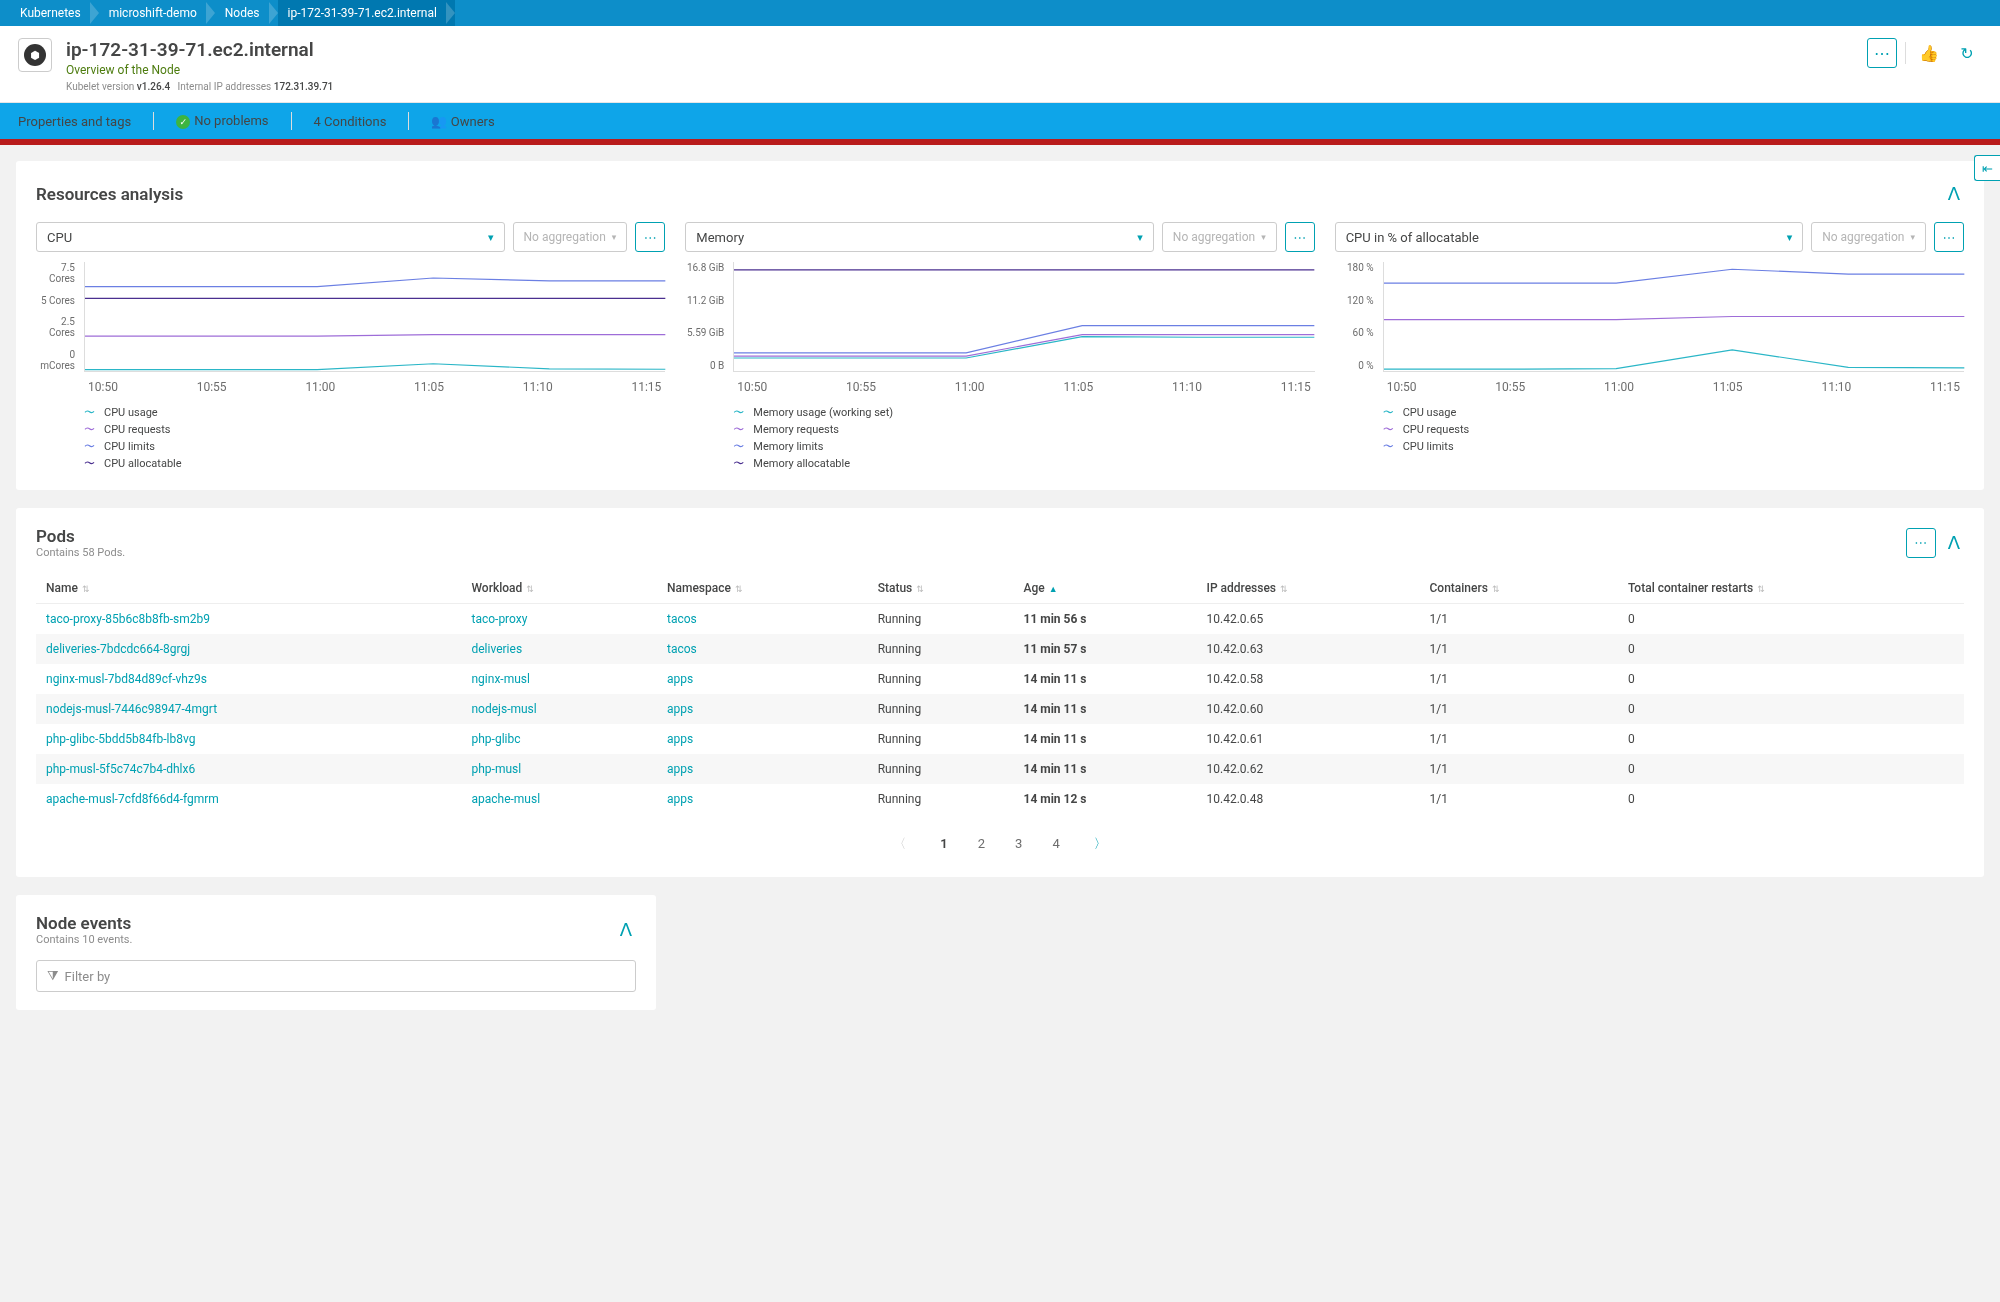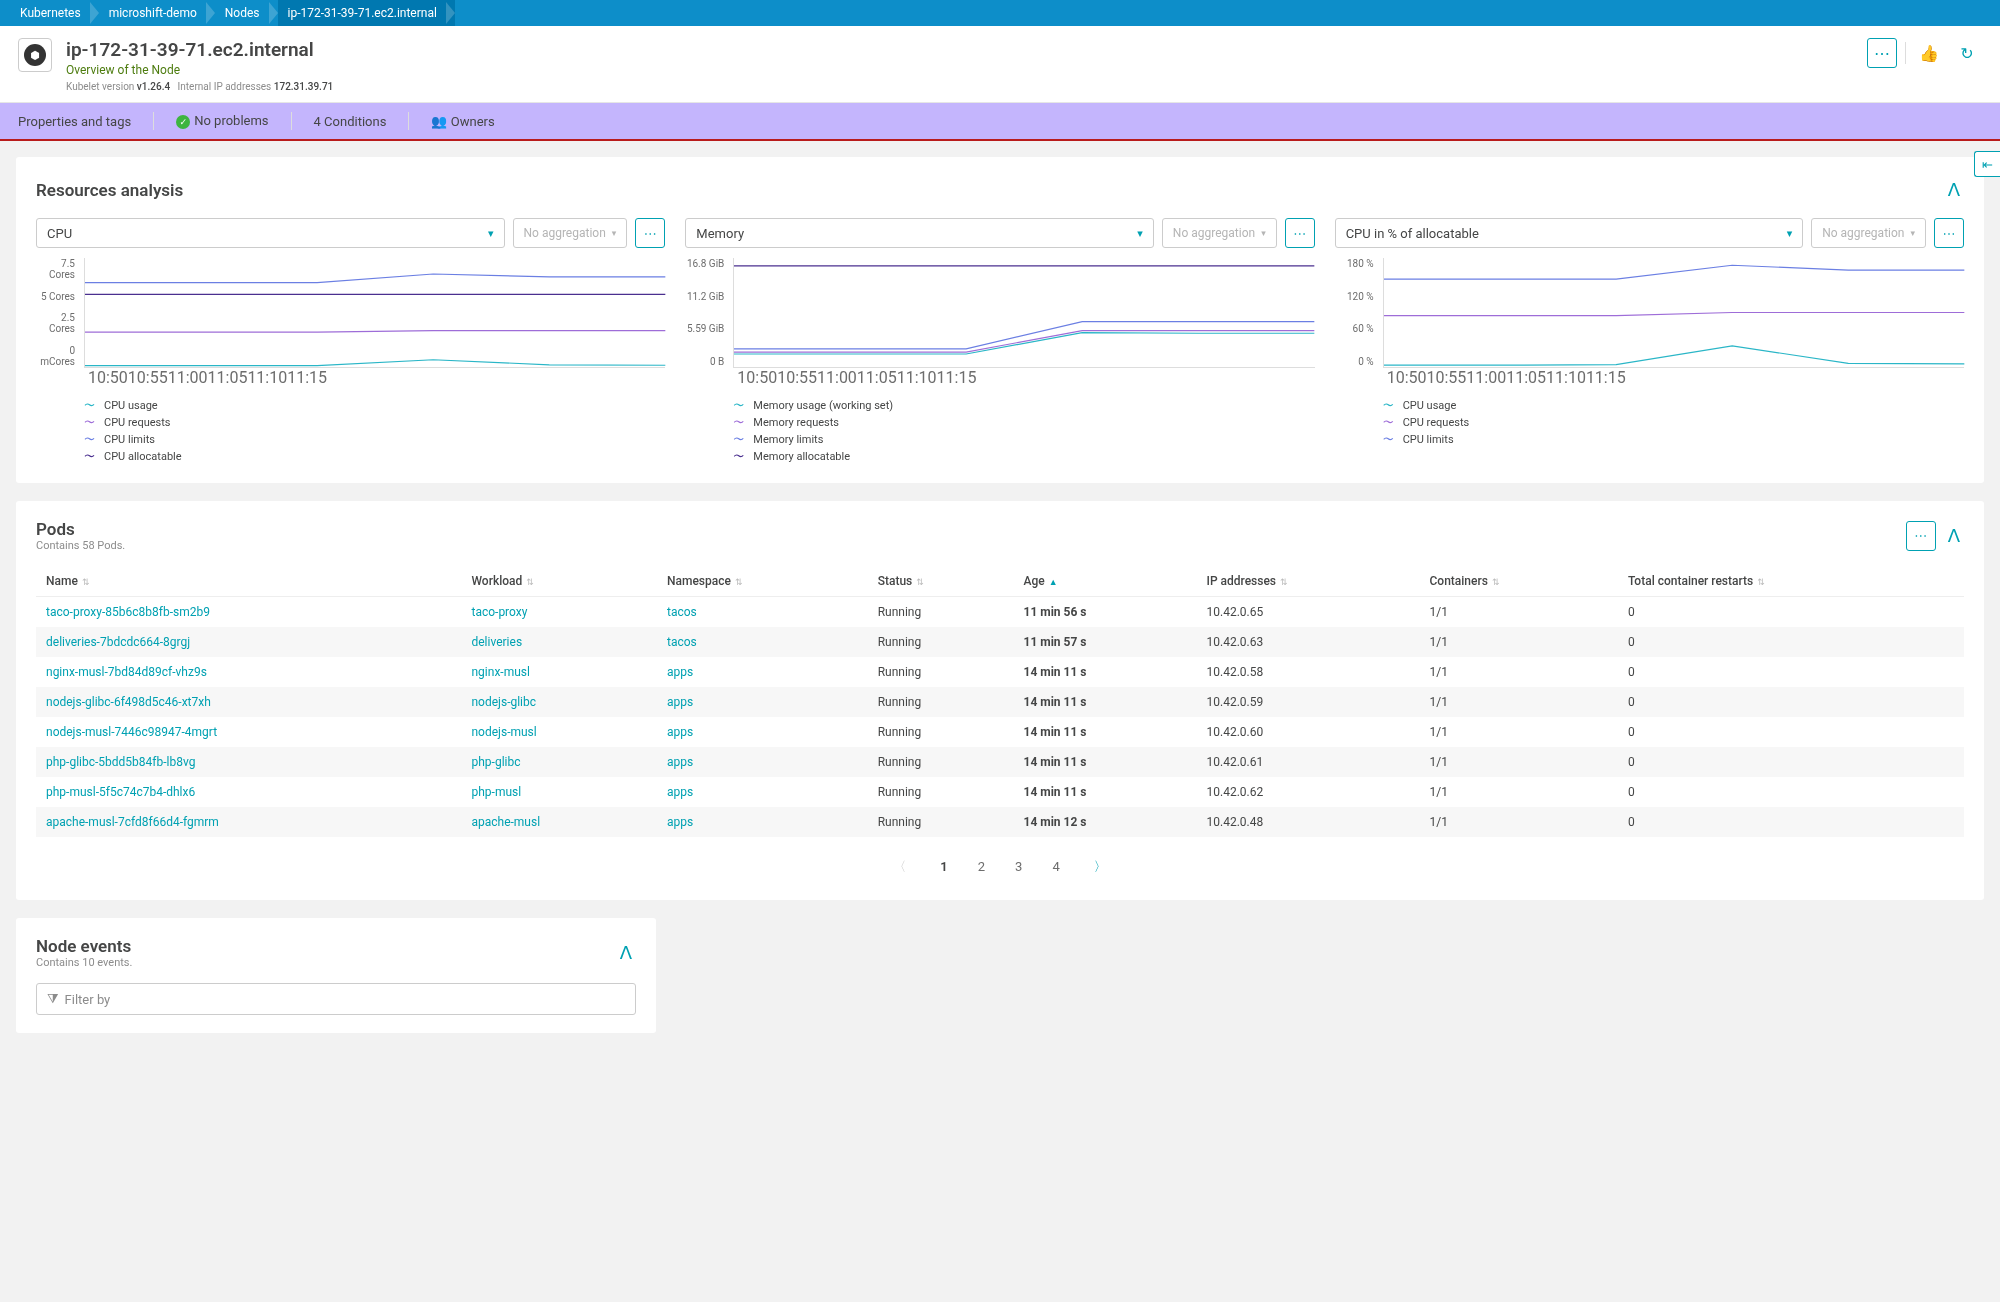--- a/index.html
+++ b/index.html
@@ -17,21 +17,21 @@
 .hex { width: 34px; height: 34px; background: #fff; border: 1px solid #ccc; border-radius: 4px; display: flex; align-items: center; justify-content: center; margin-right: 14px; }
 .hex-inner { width: 22px; height: 22px; border-radius: 50%; background: #333; display:flex; align-items:center; justify-content:center; color:#fff; font-size:11px;}
 .title h1 { font-size: 19px; font-weight: 600; color: #454646; }
 .title .sub { font-size: 12px; color: #4d7c0f; margin-top: 2px; }
 .title .meta { font-size: 10px; color: #8c8c8c; margin-top: 4px; }
 .title .meta b { color: #454646; font-weight: 500; }
 .header-actions { margin-left: auto; display: flex; gap: 8px; align-items: center; }
 .icon-btn { width: 30px; height: 30px; border: 1px solid #00a1b2; border-radius: 3px; display:flex; align-items:center; justify-content:center; color:#00a1b2; cursor:pointer; background:#fff; font-size:16px;}
 .icon-btn.plain { border-color: transparent; }
 
-.infobar { background: #c4b5fd; padding: 9px 18px; display: flex; gap: 22px; align-items: center; border-bottom: 2px solid #b91c1c; font-size: 13px; color: #454646; }
+.infobar { background: #0ea5e9; padding: 9px 18px; display: flex; gap: 22px; align-items: center; border-bottom: 6px solid #b91c1c; font-size: 13px; color: #454646; }
 .infobar .sep { width:1px; height:18px; background:#ddd; }
 .check { width:14px; height:14px; border-radius:50%; background:#3db540; display:inline-flex; align-items:center; justify-content:center; color:#fff; font-size:9px; margin-right:4px;}
 
 .content { padding: 16px; position: relative; }
 .collapse-tab { position: absolute; right: 0; top: 10px; width: 26px; height: 26px; background: #fff; border: 1px solid #00a1b2; border-right: none; border-radius: 3px 0 0 3px; color:#00a1b2; display:flex; align-items:center; justify-content:center; cursor:pointer;}
 
 .panel { background: #fff; border-radius: 3px; padding: 18px 20px; margin-bottom: 18px; }
 .panel-head { display: flex; align-items: center; justify-content: space-between; margin-bottom: 14px; }
 .panel-head h2 { font-size: 17px; font-weight: 600; color: #454646; }
 .panel-head .sub { font-size: 11px; color: #8c8c8c; }
@@ -43,21 +43,21 @@
 .chart-controls { display: flex; gap: 8px; margin-bottom: 10px; }
 .select { flex:1; height: 30px; border: 1px solid #ccc; border-radius: 3px; padding: 0 10px; display:flex; align-items:center; justify-content:space-between; color:#454646; font-size:13px; background:#fff;}
 .select .caret { color:#00a1b2; font-size:11px;}
 .agg { height:30px; border:1px solid #ccc; color:#b5b5b5; padding:0 10px; border-radius:3px; display:flex; align-items:center; gap:6px; font-size:12px; background:#fff;}
 .dots-btn { width:30px; height:30px; border:1px solid #00a1b2; color:#00a1b2; border-radius:3px; display:flex; align-items:center; justify-content:center; background:#fff; cursor:pointer;}
 
 .chart { height: 110px; position:relative; border-left:1px solid #ddd; border-bottom:1px solid #ddd; margin-left:48px;}
 .ylabels { position:absolute; left:-52px; top:0; bottom:0; width:50px; display:flex; flex-direction:column; justify-content:space-between; font-size:10px; color:#6d6d6d; text-align:right;}
 .ylabels span { padding-right:8px; }
 .chart svg { width:100%; height:100%; overflow:visible;}
-.xlabels { display:flex; margin-left:48px; font-size:16px; color:#6d6d6d; margin-top:0; padding:0 4px;}
+.xlabels { display:flex; justify-content:space-between; margin-left:48px; font-size:12px; color:#6d6d6d; margin-top:8px; padding:0 4px;}
 
 .legend { margin-top: 10px; margin-left:48px; }
 .legend-row { display:flex; align-items:center; gap:6px; font-size:11px; color:#454646; padding:1px 0;}
 .leg-sw { width:14px; display:inline-block;}
 
 .table { width:100%; border-collapse: collapse; }
 .table th { text-align:left; font-weight:500; font-size:12px; color:#454646; padding:8px 10px; border-bottom:1px solid #eee;}
 .table th .sort { color:#bbb; font-size:9px; margin-left:4px;}
 .table th.sorted .sort { color:#00a1b2; }
 .table td { padding:8px 10px; font-size:12px; }
@@ -325,30 +325,20 @@
             <td><a>nginx-musl-7bd84d89cf-vhz9s</a></td>
             <td><a>nginx-musl</a></td>
             <td><a>apps</a></td>
             <td>Running</td>
             <td><b>14 min 11 s</b></td>
             <td>10.42.0.58</td>
             <td>1/1</td>
             <td>0</td>
           </tr>
           <tr>
-            <td><a>nodejs-glibc-6f498d5c46-xt7xh</a></td>
-            <td><a>nodejs-glibc</a></td>
-            <td><a>apps</a></td>
-            <td>Running</td>
-            <td><b>14 min 11 s</b></td>
-            <td>10.42.0.59</td>
-            <td>1/1</td>
-            <td>0</td>
-          </tr>
-          <tr>
             <td><a>nodejs-musl-7446c98947-4mgrt</a></td>
             <td><a>nodejs-musl</a></td>
             <td><a>apps</a></td>
             <td>Running</td>
             <td><b>14 min 11 s</b></td>
             <td>10.42.0.60</td>
             <td>1/1</td>
             <td>0</td>
           </tr>
           <tr>

